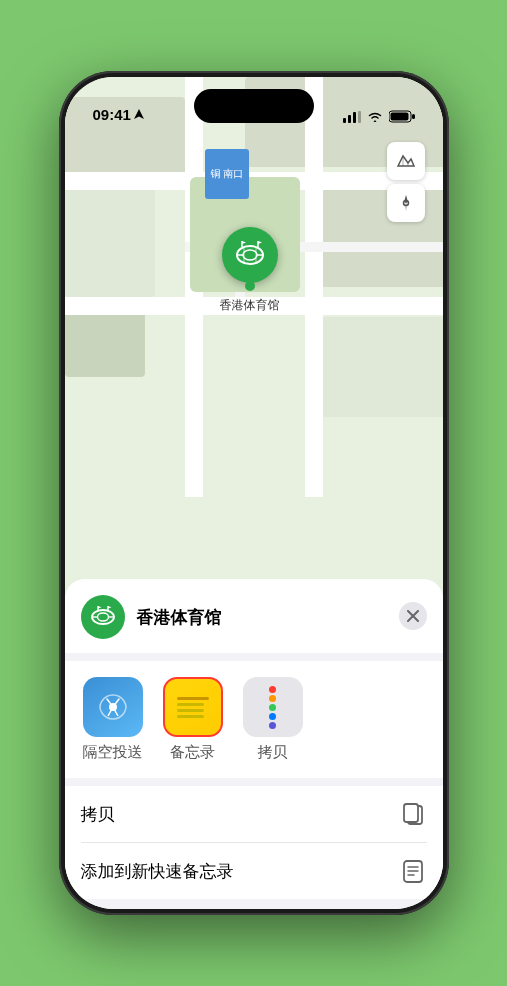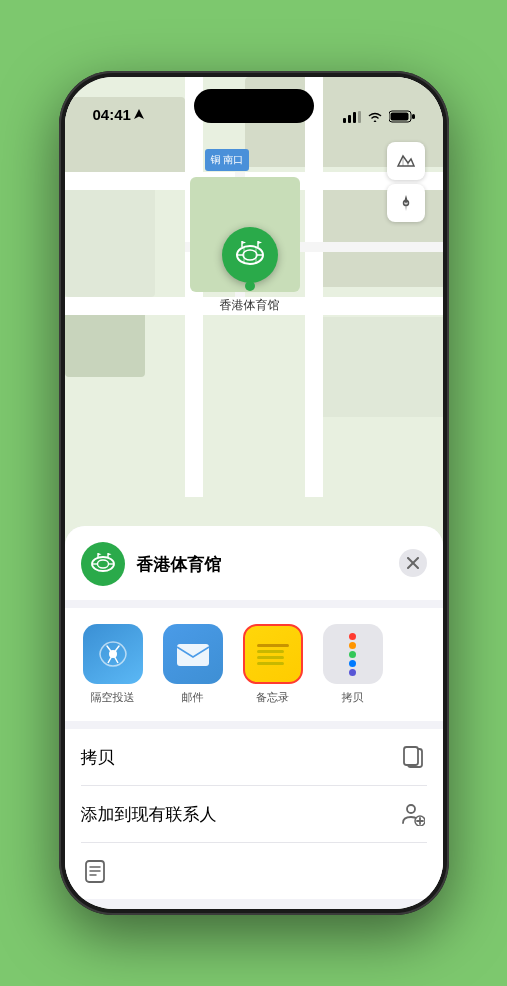--- a/index.html
+++ b/index.html
@@ -136,21 +136,21 @@
     }
 
     
     .station-label {
       position: absolute;
       top: 72px;
       left: 140px;
       background: #4a90d9;
       color: white;
       font-size: 10px;
-      padding: 4px 6px;
+      padding: 18px 6px;
       border-radius: 3px;
       font-weight: 500;
       z-index: 10;
     }
 
     
     .map-controls {
       position: absolute;
       top: 65px;
       right: 18px;
@@ -312,21 +312,21 @@
     }
     .share-icon-wrap.mail {
       background: linear-gradient(145deg, #4a9be8, #3e8fd4);
     }
     .share-icon-wrap.notes {
       background: linear-gradient(145deg, #ffd60a, #ffcc00);
       border: 2px solid #ff3b30;
     }
 
     .share-label {
-      font-size: 11px;
+      font-size: 15px;
       color: #555;
       text-align: center;
     }
 
     
     .action-row {
       background: white;
       margin-top: 8px;
       padding: 0 16px;
     }
@@ -380,21 +380,21 @@
 </head>
 <body>
 
 <div class="phone-frame">
   <div class="phone-screen">
 
     <div class="dynamic-island"></div>
 
     <div class="status-bar">
       <div class="status-time">
-        <span>04:41</span>
+        <span>09:41</span>
         <svg width="10" height="12" viewBox="0 0 10 12">
           <path d="M5 0 L10 10 L5 7.5 L0 10 Z" fill="#000"></path>
         </svg>
       </div>
       <div class="status-icons">
 
         <svg width="18" height="12" viewBox="0 0 18 12">
           <rect x="0" y="7" width="3" height="5" rx="1" fill="#000"></rect>
           <rect x="5" y="4" width="3" height="8" rx="1" fill="#000"></rect>
           <rect x="10" y="1" width="3" height="11" rx="1" fill="#000"></rect>
@@ -510,29 +510,20 @@
               <path d="M17 5 Q24 5 28 11 Q32 17 28 23 Q24 29 17 29 Q10 29 6 23 Q2 17 6 11 Q10 5 17 5Z" fill="none" stroke="white" stroke-width="1.5" opacity="0.6"></path>
               <circle cx="17" cy="17" r="4" fill="white"></circle>
               <path d="M17 17 L12 26 M17 17 L22 26" stroke="white" stroke-width="1.5" fill="none"></path>
               <path d="M11 9 L17 17 L23 9" stroke="white" stroke-width="1.5" fill="none" stroke-linecap="round"></path>
             </svg>
           </div>
           <span class="share-label">隔空投送</span>
         </div>
 
 
-        <div class="share-item">
-          <div class="share-icon-wrap mail">
-            <svg width="36" height="30" viewBox="0 0 36 30">
-              <rect x="2" y="5" width="32" height="22" rx="3" fill="white" opacity="0.9"></rect>
-              <path d="M2 8 L18 18 L34 8" stroke="#4a9be8" stroke-width="1.5" fill="none"></path>
-            </svg>
-          </div>
-          <span class="share-label">邮件</span>
-        </div>
 
         <div class="share-item">
           <div class="share-icon-wrap notes">
             <div class="notes-lines">
               <div class="notes-line" style="background:#c89400;"></div>
               <div class="notes-line"></div>
               <div class="notes-line"></div>
               <div class="notes-line"></div>
             </div>
           </div>
@@ -560,34 +551,23 @@
           <span class="action-text">拷贝</span>
           <div class="action-icon">
             <svg width="22" height="24" viewBox="0 0 22 24" fill="none">
               <rect x="6" y="4" width="14" height="18" rx="2.5" stroke="#666" stroke-width="1.8"></rect>
               <rect x="2" y="2" width="14" height="18" rx="2.5" stroke="#666" stroke-width="1.8" fill="white"></rect>
             </svg>
           </div>
         </div>
 
 
+
         <div class="action-item">
-          <span class="action-text">添加到现有联系人</span>
-          <div class="action-icon">
-            <svg width="24" height="24" viewBox="0 0 24 24" fill="none">
-              <circle cx="10" cy="7" r="4" stroke="#666" stroke-width="1.8"></circle>
-              <path d="M2 21 Q2 15 10 15 Q14 15 16.5 17" stroke="#666" stroke-width="1.8" stroke-linecap="round"></path>
-              <circle cx="19" cy="19" r="5" fill="white" stroke="#666" stroke-width="1.5"></circle>
-              <line x1="19" y1="16" x2="19" y2="22" stroke="#666" stroke-width="1.8" stroke-linecap="round"></line>
-              <line x1="16" y1="19" x2="22" y2="19" stroke="#666" stroke-width="1.8" stroke-linecap="round"></line>
-            </svg>
-          </div>
-        </div>
-
-        <div class="action-item">
+          <span class="action-text">添加到新快速备忘录</span>
           <div class="action-icon">
             <svg width="22" height="24" viewBox="0 0 22 24" fill="none">
               <rect x="2" y="2" width="18" height="21" rx="3" stroke="#666" stroke-width="1.8"></rect>
               <line x1="6" y1="8" x2="16" y2="8" stroke="#666" stroke-width="1.5" stroke-linecap="round"></line>
               <line x1="6" y1="12" x2="16" y2="12" stroke="#666" stroke-width="1.5" stroke-linecap="round"></line>
               <line x1="6" y1="16" x2="12" y2="16" stroke="#666" stroke-width="1.5" stroke-linecap="round"></line>
             </svg>
           </div>
         </div>
 

